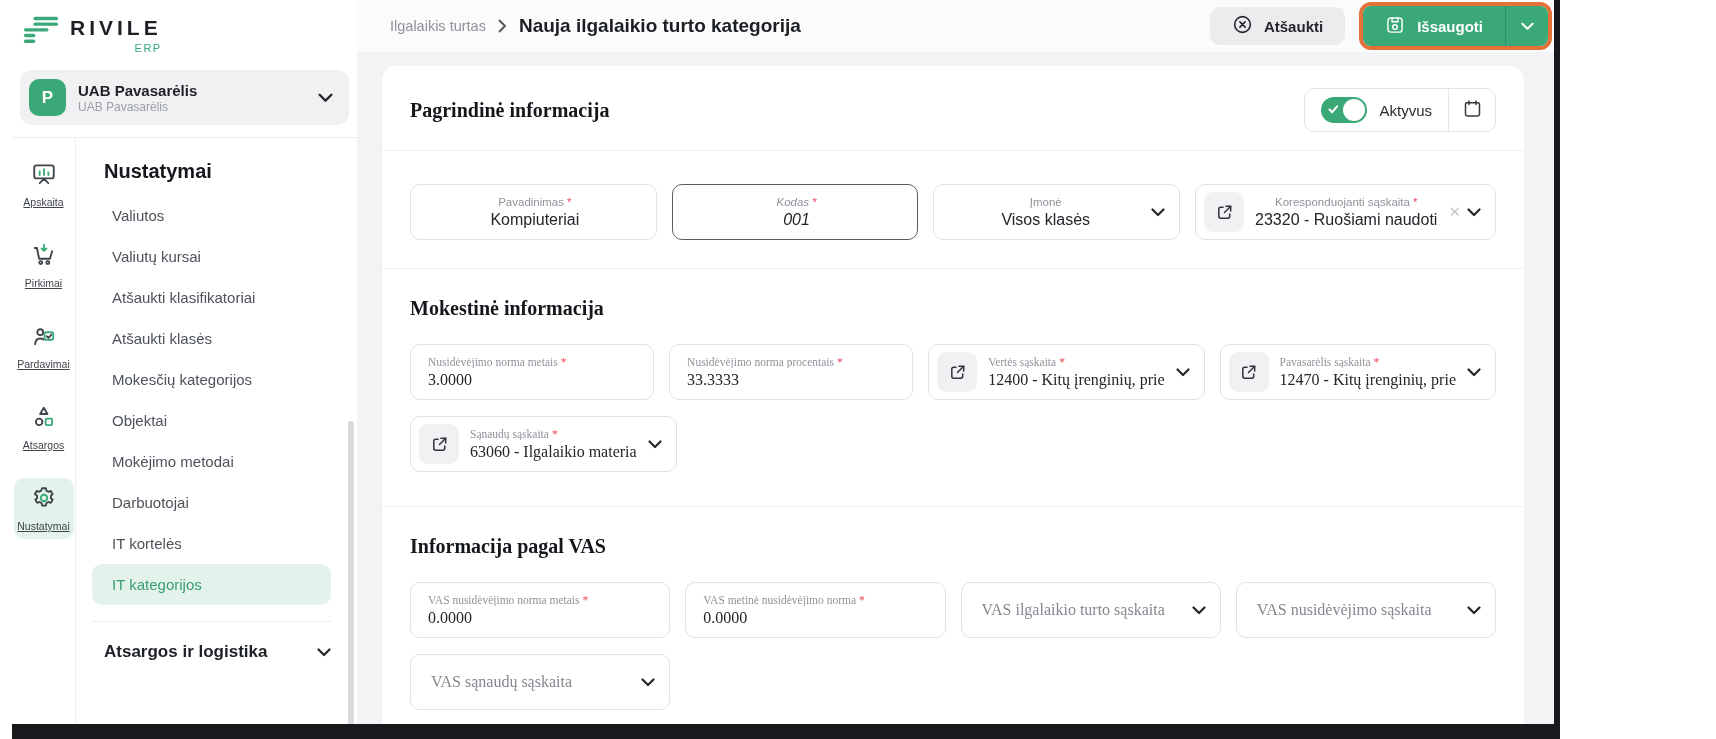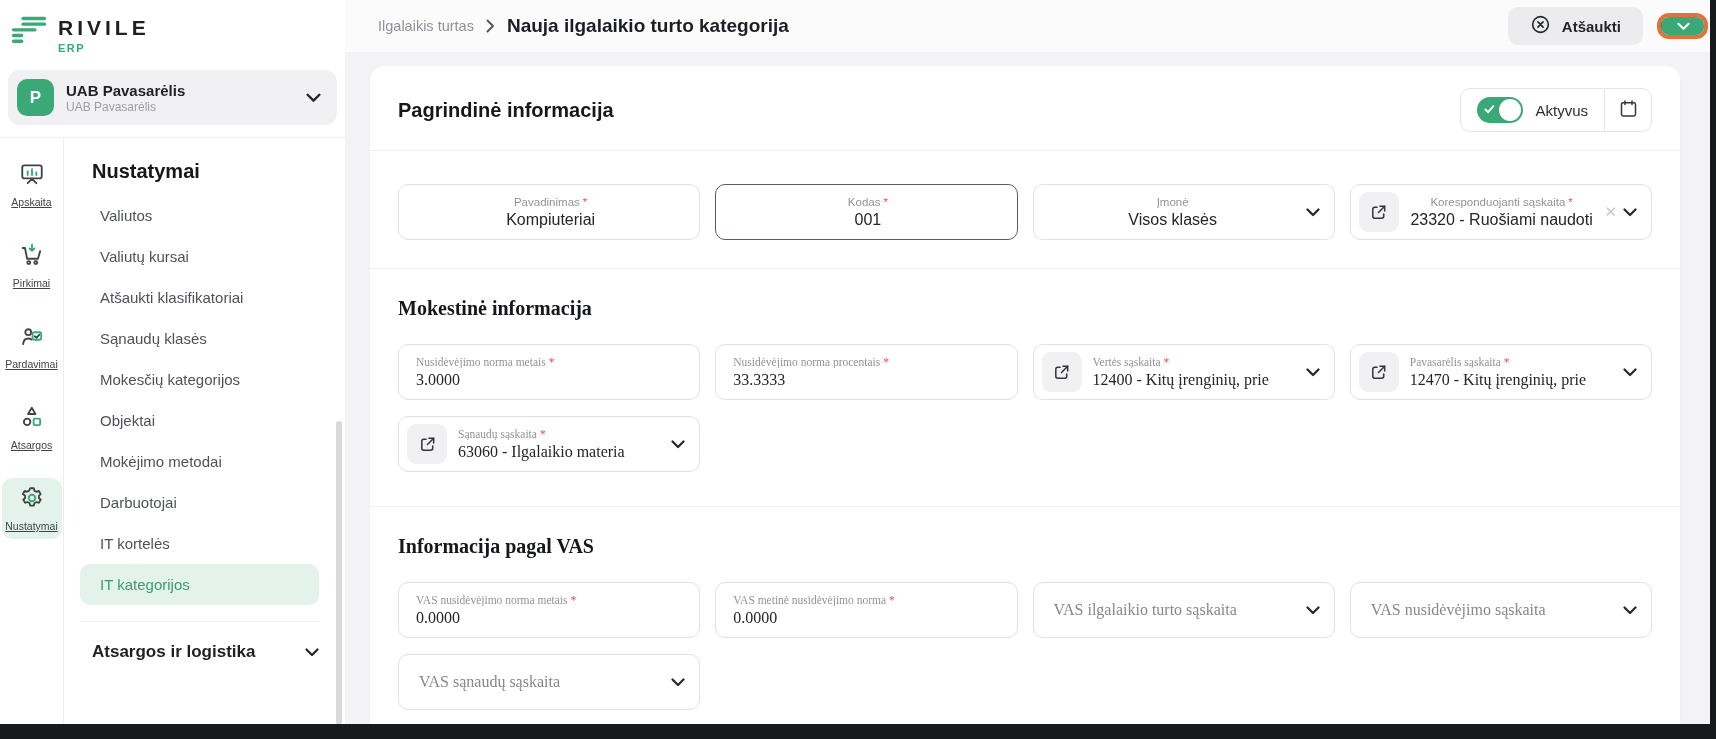--- a/index.html
+++ b/index.html
@@ -1,23 +1,23 @@
 <!DOCTYPE html>
 <html><head>
 <meta charset="utf-8">
 <style>
   html,body{margin:0;padding:0;background:#fff;}
-  .page{position:relative;width:1716px;height:739px;background:#fef9c3;overflow:hidden;
-        font-family:"Liberation Sans",sans-serif;color:#22252a;}
+  .page{position:relative;width:1548px;height:739px;background:#fef9c3;overflow:hidden;
+        font-family:"Liberation Sans",sans-serif;color:#22252a;margin-left:12px;}
 
   
   .sidebar{position:absolute;left:0;top:0;width:345px;height:100%;background:#fff;display:flex;flex-direction:column;}
   .logo-row{display:flex;align-items:flex-start;gap:10px;padding:14px 0 8px 10px;height:64px;box-sizing:border-box;}
   .logo-name{font-size:21px;font-weight:800;letter-spacing:4px;color:#1d2025;line-height:1;margin-top:3px;}
-  .logo-sub{font-size:11px;font-weight:700;letter-spacing:1.5px;color:#3AA877;margin-top:4px;}
+  .logo-sub{font-size:11px;font-weight:400;letter-spacing:1.5px;color:#3AA877;margin-top:4px;text-align:right;}
   .company{margin:6px 8px 12px;background:#f1f1f3;border-radius:12px;display:flex;align-items:center;gap:12px;
            padding:9px 16px 9px 9px;cursor:pointer;}
   .company-avatar{width:37px;height:37px;border-radius:10px;background:#3AA877;color:#fff;font-weight:700;
            font-size:17px;display:flex;align-items:center;justify-content:center;flex:none;}
   .company-name{font-size:15px;font-weight:700;color:#1d2025;}
   .company-sub{font-size:12px;color:#9aa0a6;margin-top:1px;}
   .company .chev{margin-left:auto;}
 
   .sidebar-body{flex:1;display:flex;border-top:1px solid #ededf0;position:relative;min-height:0;}
   .rail{width:64px;border-right:1px solid #ededf0;display:flex;flex-direction:column;align-items:center;
@@ -51,42 +51,42 @@
   .save-main{display:flex;align-items:center;gap:12px;background:#3AA877;color:#fff;height:40px;
         padding:0 22px;font-size:15px;font-weight:700;cursor:pointer;}
   .save-caret{width:42px;background:#3AA877;border-left:1px solid #2c8f66;display:flex;align-items:center;
         justify-content:center;cursor:pointer;}
 
   .card{margin:14px 30px 0 25px;background:#fff;border-radius:14px;height:800px;box-sizing:border-box;
         box-shadow:0 1px 2px rgba(0,0,0,0.04);}
   .card-head{display:flex;align-items:center;justify-content:space-between;padding:22px 28px 18px;
         border-bottom:1px solid #efeff1;}
   .sec-title{font-size:20px;font-weight:800;color:#14171b;margin:0;padding:28px 0 0;}
-  .card-head .sec-title{padding:0;}
+  .card-head .sec-title{padding:0;font-family:Liberation Serif, serif;}
   .head-tools{display:flex;align-items:stretch;border:1px solid #e4e5e8;border-radius:10px;background:#fff;
         height:44px;box-sizing:border-box;}
   .toggle-cell{display:flex;align-items:center;gap:12px;padding:0 16px;}
   .toggle{width:46px;height:26px;border-radius:13px;background:#3AA877;position:relative;cursor:pointer;flex:none;}
   .toggle::after{content:"";position:absolute;right:2px;top:2px;width:22px;height:22px;border-radius:50%;background:#fff;}
   .toggle svg{position:absolute;left:7px;top:8px;}
   .toggle-label{font-size:15px;color:#2a2d33;}
   .cal-cell{width:46px;border-left:1px solid #e4e5e8;display:flex;align-items:center;justify-content:center;cursor:pointer;}
 
   .sec{padding:0 28px;}
   .sec.bordered{border-top:1px solid #efeff1;font-family:Liberation Serif, serif;}
   .frow{display:grid;grid-template-columns:repeat(4,1fr);gap:15px;}
   .frow.first{margin-top:24px;}
   .frow.next{margin-top:16px;}
   .sec.last-pad{padding-bottom:34px;}
   .sec1-row{margin:33px 0 28px;text-align:center;}
 
   .field{display:flex;align-items:center;background:#fff;border:1px solid #dfe1e5;border-radius:10px;height:56px;
         padding:0 14px 0 8px;box-sizing:border-box;gap:11px;}
   .field.plain{padding-left:17px;}
-  .field.focused{border:1.5px solid #585d64;}
+  .field.focused{border:1.5px solid #585d64;font-style:italic;}
   .acct{width:40px;height:40px;border-radius:9px;background:#f1f1f3;display:flex;align-items:center;
         justify-content:center;flex:none;cursor:pointer;}
   .fm{flex:1;min-width:0;}
   .flabel{font-size:11.5px;color:#8f939a;white-space:nowrap;overflow:hidden;}
   .req{color:#EF4856;margin-left:3px;}
   .fvalue{font-size:16px;color:#22252a;margin-top:3px;white-space:nowrap;overflow:hidden;}
   .field.empty{padding-left:20px;}
   .field.empty .fvalue{color:#84888f;margin-top:0;}
   .clearx{color:#c3c7cd;font-size:15px;flex:none;margin-right:-5px;}
   .chev{flex:none;display:flex;}
@@ -182,21 +182,21 @@
           </span>
           <span class="rail-label">Nustatymai</span>
         </div>
       </nav>
 
       <div class="menu">
         <div class="menu-title">Nustatymai</div>
         <div class="menu-item">Valiutos</div>
         <div class="menu-item">Valiutų kursai</div>
         <div class="menu-item">Atšaukti klasifikatoriai</div>
-        <div class="menu-item">Sąnaudų klasės</div>
+        <div class="menu-item">Atšaukti klasės</div>
         <div class="menu-item">Mokesčių kategorijos</div>
         <div class="menu-item">Objektai</div>
         <div class="menu-item">Mokėjimo metodai</div>
         <div class="menu-item">Darbuotojai</div>
         <div class="menu-item">IT kortelės</div>
         <div class="menu-item active">IT kategorijos</div>
         <div class="menu-divider"></div>
         <div class="menu-group">
           <span>Atsargos ir logistika</span>
           <span class="chev">
@@ -225,20 +225,30 @@
         <button class="btn-cancel">
           <span>
             <svg width="21" height="21" viewBox="0 0 22 22" fill="none" stroke="#23262b" stroke-width="1.7" stroke-linecap="round">
               <circle cx="11" cy="11" r="8.2"></circle>
                 <path d="M8.3 8.3l5.4 5.4M13.7 8.3l-5.4 5.4"></path>
             </svg>
           </span>
           <span>Atšaukti</span>
         </button>
         <div class="save-wrap">
+          <div class="save-main">
+            <span>
+              <svg width="20" height="20" viewBox="0 0 24 24" fill="none" stroke="#fff" stroke-width="1.7" stroke-linecap="round" stroke-linejoin="round">
+                <rect x="3.5" y="3.5" width="17" height="17" rx="3.5"></rect>
+                <path d="M8.5 3.5v4.5h7V3.5"></path>
+                <circle cx="12" cy="14.5" r="2.8"></circle>
+              </svg>
+            </span>
+            <span>Išsaugoti</span>
+          </div>
           <div class="save-caret">
             <span>
               <svg width="13" height="9" viewBox="0 0 14 9" fill="none" stroke="#fff" stroke-width="2.2" stroke-linecap="round" stroke-linejoin="round">
                   <path d="M1.5 1.5 7 7l5.5-5.5"></path>
                 </svg>
             </span>
           </div>
         </div>
       </div>
     </header>

